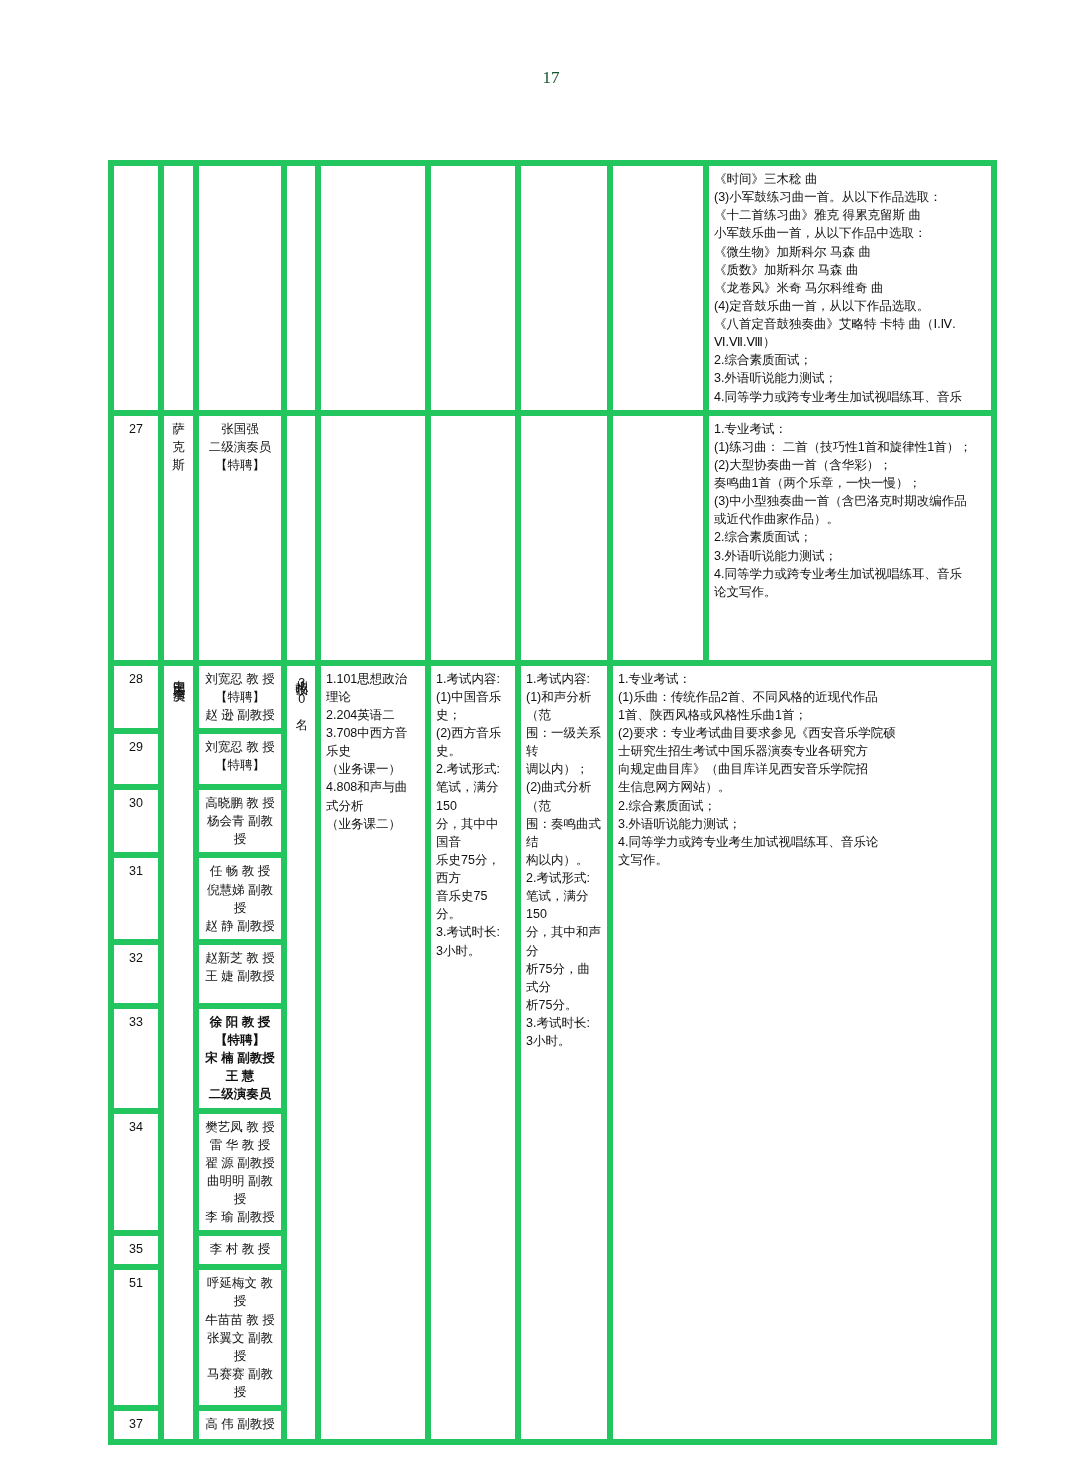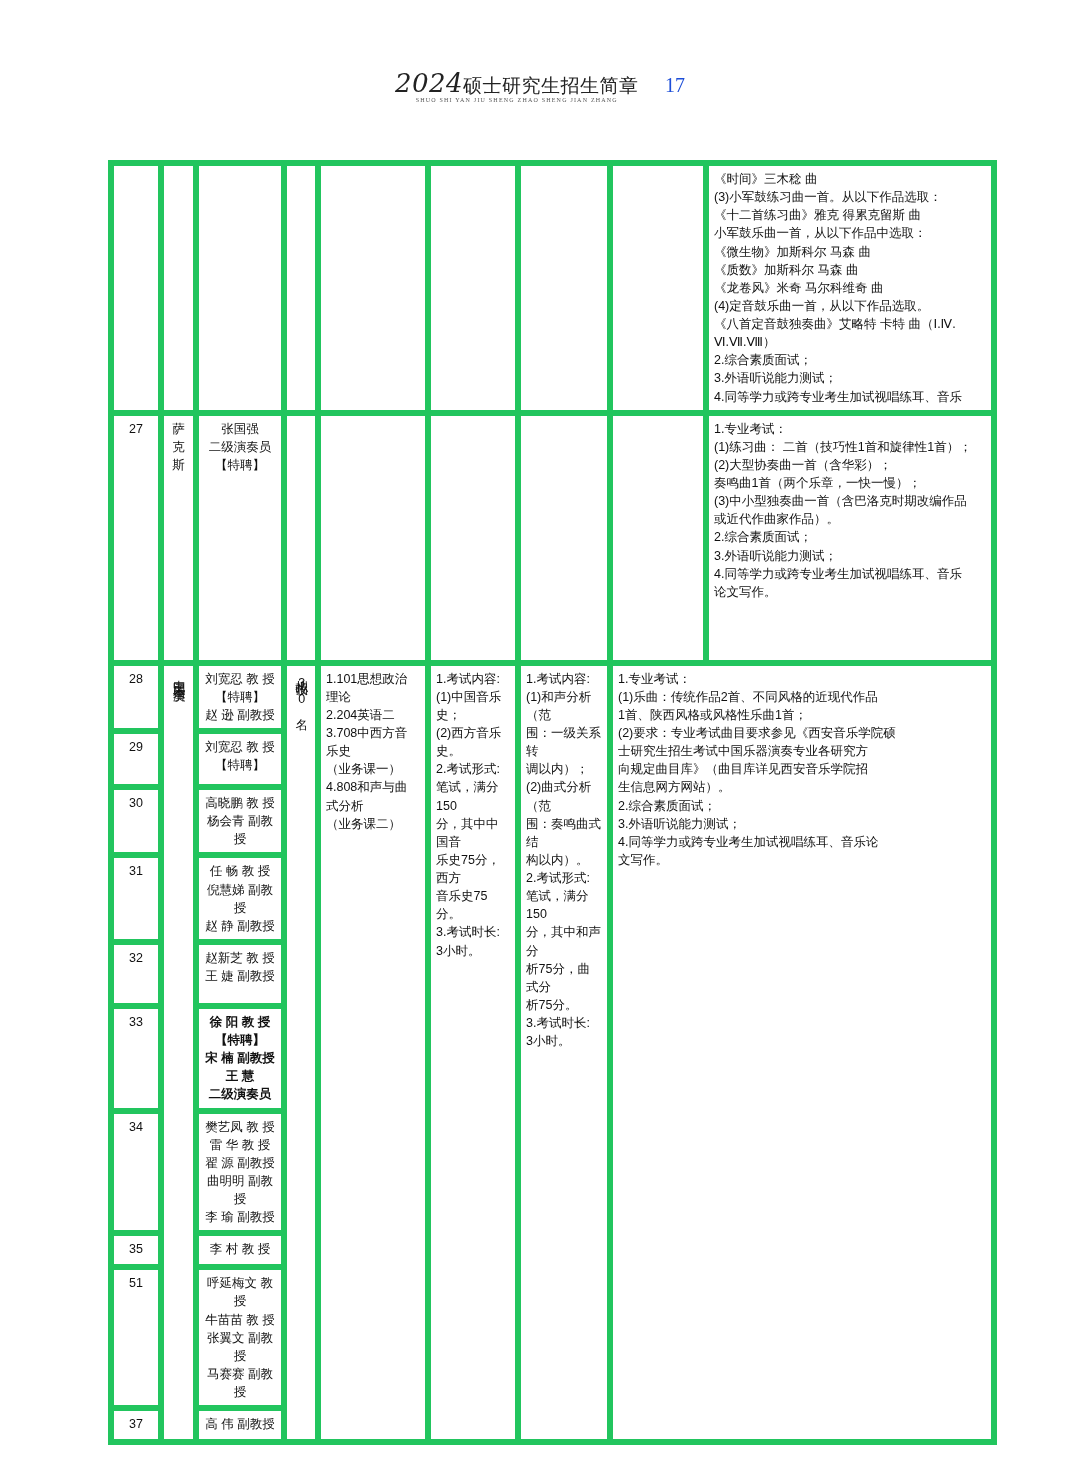--- a/index.html
+++ b/index.html
@@ -46,22 +46,22 @@
     display: block;
     font-size: 6px;
     letter-spacing: 1.2px;
     color: #555;
     margin-top: -2px;
     text-align: center;
   }
   .header-pageno {
     display: inline-block;
     font-family: "Liberation Serif", "DejaVu Serif", serif;
-    font-size: 20px;
-    color: #1d4ed8;
+    font-size: 17px;
+    color: #14532d;
     margin-left: 22px;
     vertical-align: middle;
   }
 
   
   .tbl-wrap {
     position: absolute;
     top: 160px;
     left: 108px;
     width: 883px;
@@ -105,24 +105,20 @@
     font-size: 12.5px;
     line-height: 1.5;
   }
 </style>
 </head>
 <body>
 
 <div class="page">
 
   <div class="page-header">
-    <span class="header-logo">
-      <span class="big2">2024</span><span>硕士研究生招生简章</span>
-      <span class="header-sub">SHUO SHI YAN JIU SHENG ZHAO SHENG JIAN ZHANG</span>
-    </span>
     <span class="header-pageno">17</span>
   </div>
 
   <div class="tbl-wrap">
     <table class="main">
       <colgroup>
         <col style="width:50px">
         <col style="width:35px">
         <col style="width:88px">
         <col style="width:34px">

